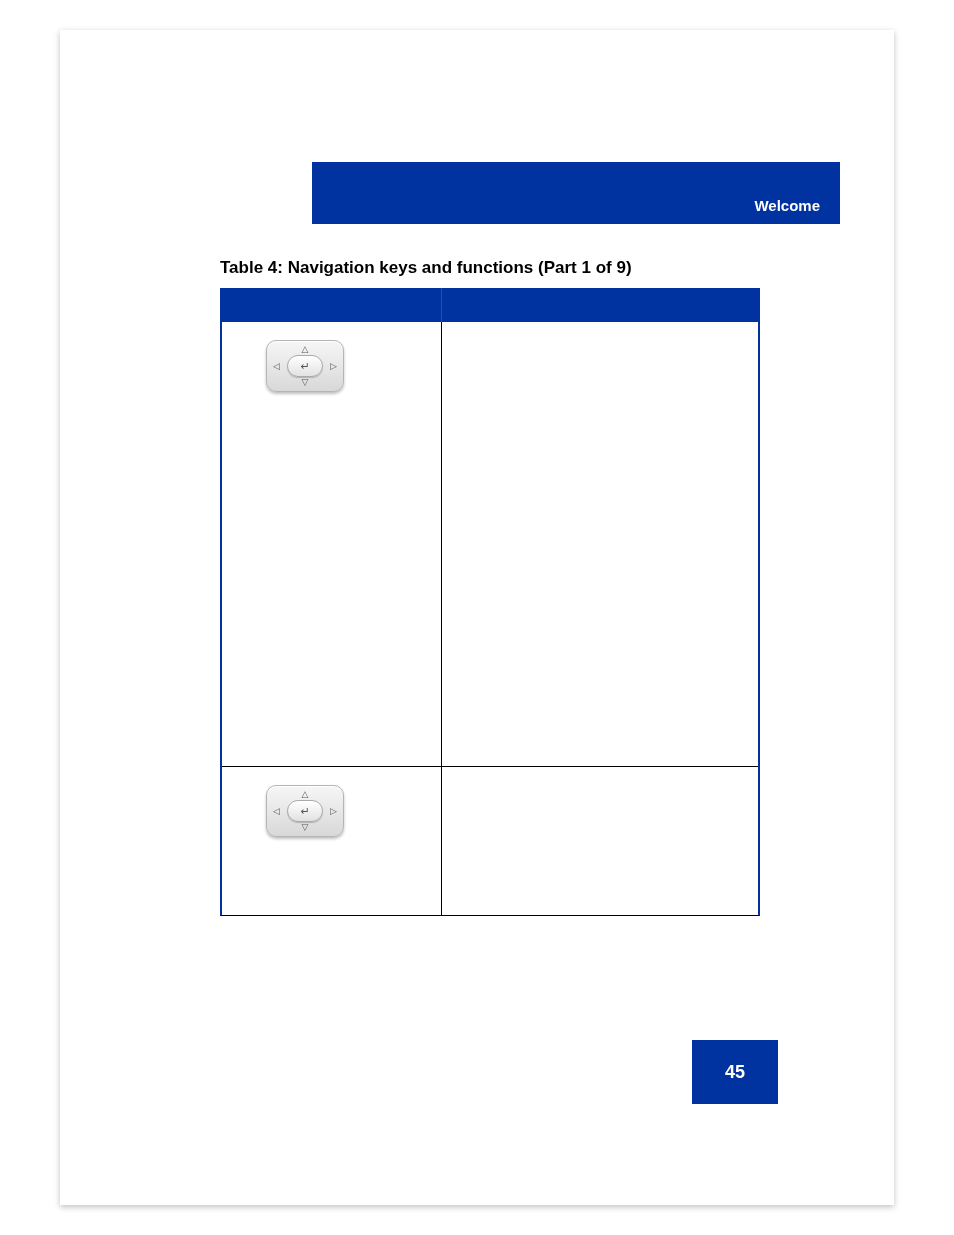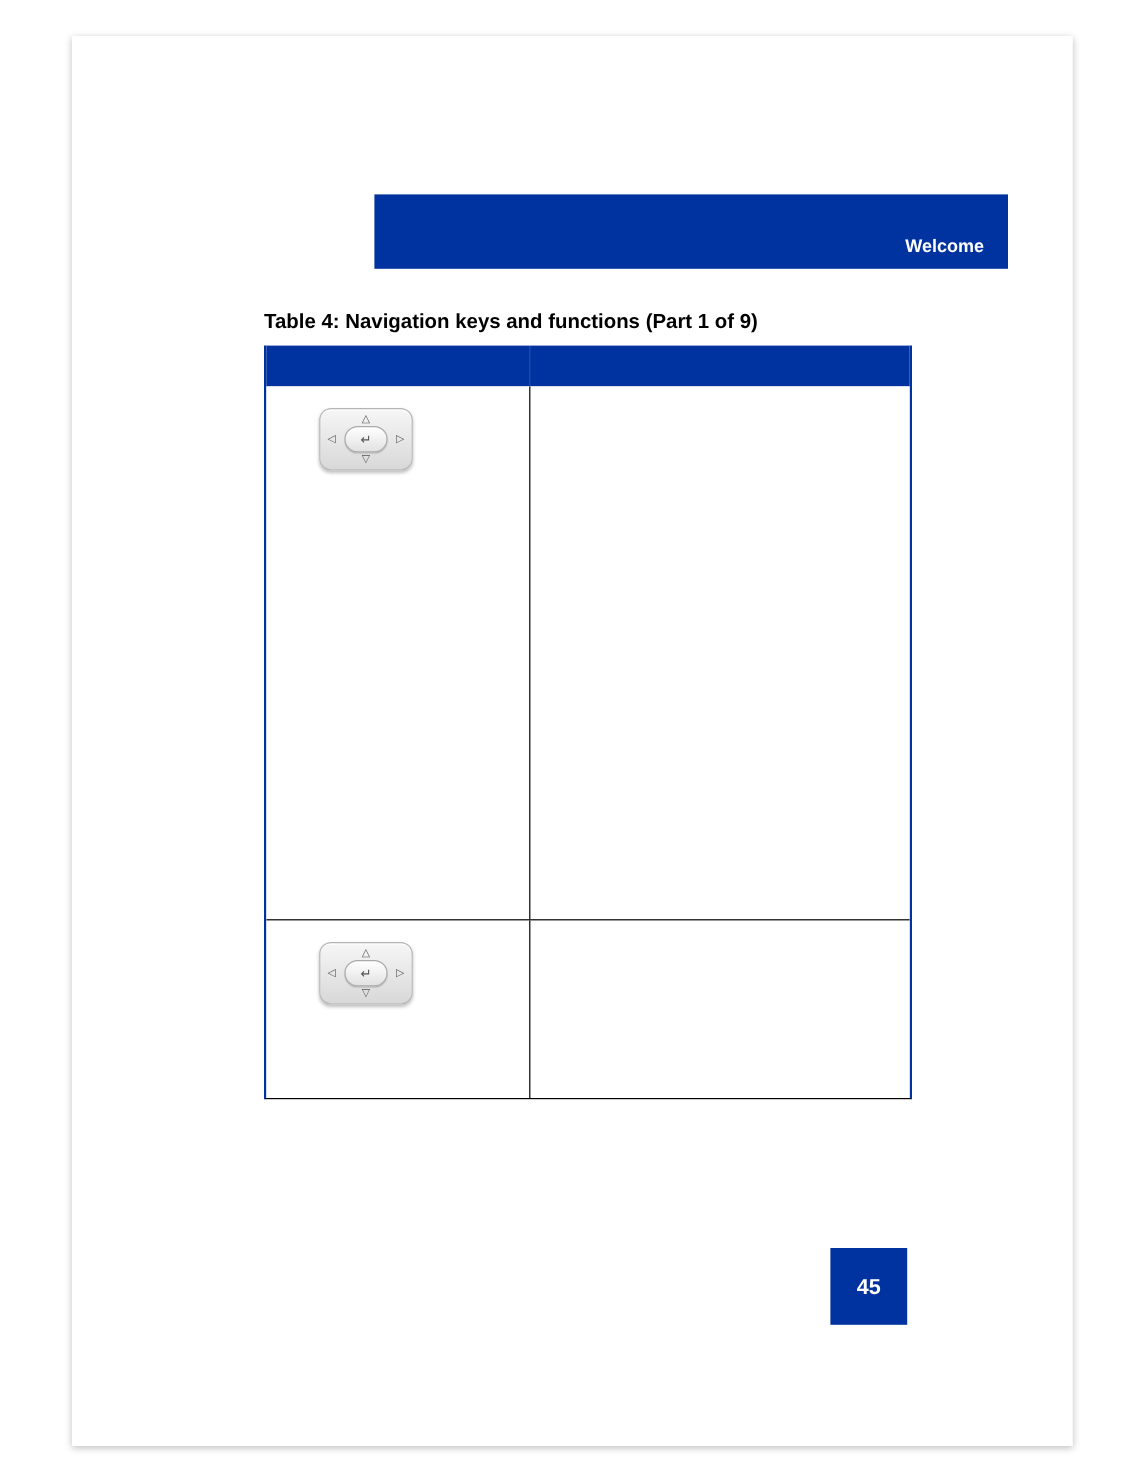--- a/index.html
+++ b/index.html
@@ -111,21 +111,21 @@
     border: 1px solid #aaaaaa;
     box-shadow: inset 0 1px 0 #ffffff, 0 1px 1px rgba(0,0,0,0.2);
     display: flex; align-items: center; justify-content: center;
     font-size: 11px; color: #555;
   }
 
   .page-number {
     position: absolute;
     left: 632px;
     top: 1010px;
-    width: 64px;
+    width: 86px;
     height: 64px;
     background: #0033a0;
     color: #ffffff;
     font-weight: 700;
     font-size: 18px;
     display: flex;
     align-items: center;
     justify-content: center;
   }
 </style>

